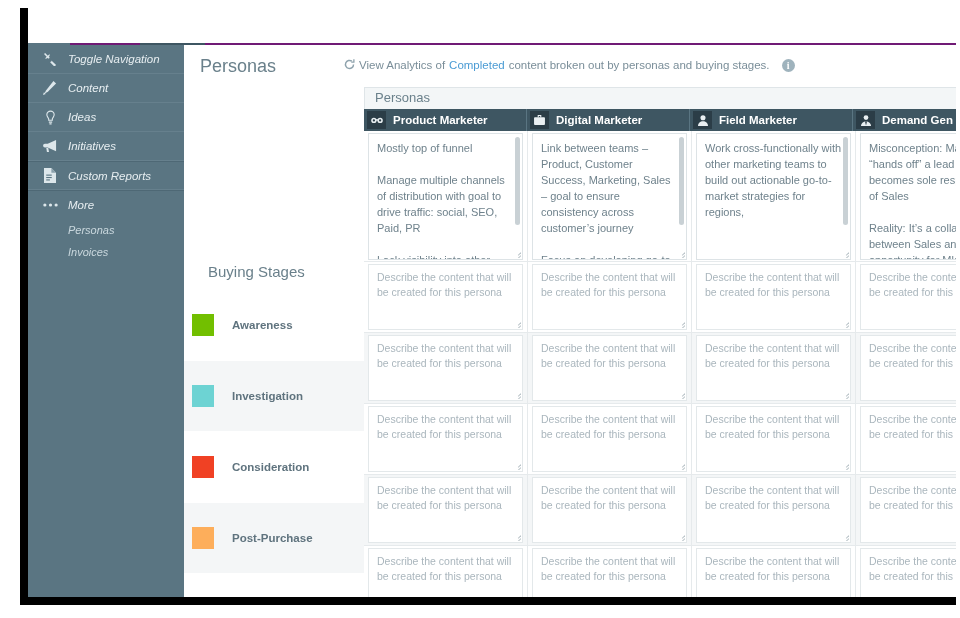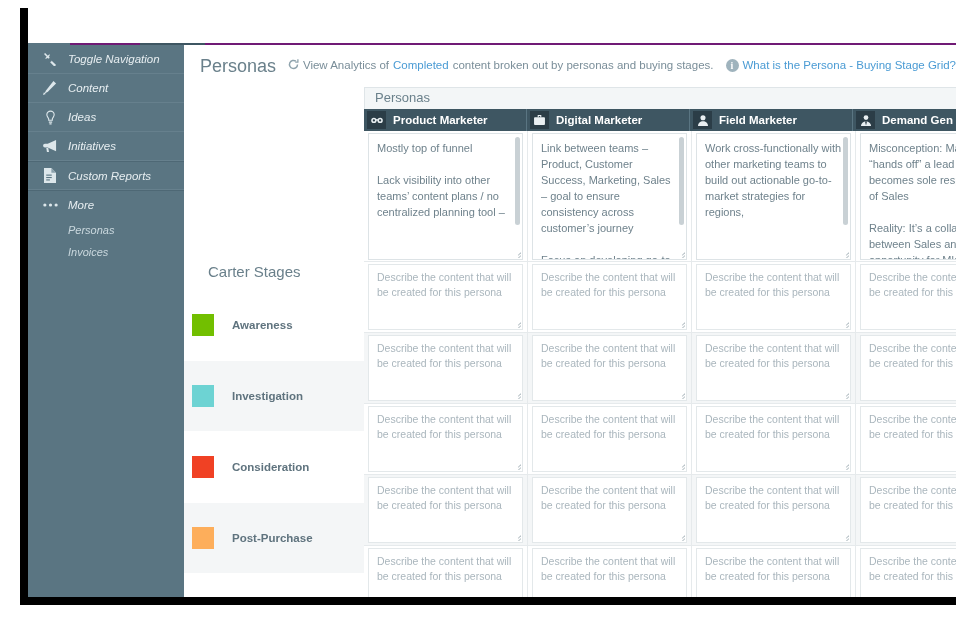--- a/index.html
+++ b/index.html
@@ -356,21 +356,20 @@
       <span class="refresh-ico">
         <svg width="11" height="11" viewBox="0 0 12 12" fill="none" stroke="currentColor" stroke-width="1.6">
               <path d="M10.4 6A4.4 4.4 0 1 1 8.6 2.4"></path>
               <path d="M10.8 0.4V3.4H7.9" stroke-width="1.4"></path>
             </svg>
       </span>
       <span>View Analytics of</span>
       <span class="accent">Completed</span>
       <span>content broken out by personas and buying stages.</span>
       <span class="info-dot">i</span>
-      <span class="help-link">What is the Persona - Buying Stage Grid?</span>
     </div>
   </div>
 
   <div id="gridwrap">
 
     <div id="table">
       <div class="tcaption">Personas</div>
 
       <div class="theadrow">
         <div class="thcell">
@@ -412,20 +411,21 @@
                 </svg>
           </span>
           <span class="th-label">Demand Gen</span>
         </div>
       </div>
 
       <div class="descrow">
         <div class="desccell">
           <div class="descbox">
             <p>Mostly top of funnel</p>
+            <p>Manage multiple channels of distribution with goal to drive traffic: social, SEO, Paid, PR</p>
             <p>Lack visibility into other teams’ content plans / no centralized planning tool –</p>
             <div class="scrollbar"></div>
             <div class="grip">
                   <i style="bottom:2px;width:8px"></i>
                   <i style="bottom:5px;width:4px"></i>
                 </div>
           </div>
         </div>
         <div class="desccell">
           <div class="descbox">
@@ -618,21 +618,21 @@
               <div class="cellbox-wrap">
                 <div class="cellbox">
                   <span>Describe the content that will be created for this persona</span>
                 </div>
               </div>
             </div>
           </div>
     </div>
 
     <div id="leftcol">
-      <div id="buying-label">Carter Stages</div>
+      <div id="buying-label">Buying Stages</div>
       <div id="stage-labels">
             <div class="stage-label" style="top: 203px;">
               <span class="stage-swatch" style="background: rgb(114, 191, 0);"></span>
               <span class="stage-name">Awareness</span>
             </div>
             <div class="stage-label" style="top: 274px; background: rgb(244, 246, 247);">
               <span class="stage-swatch" style="background: rgb(109, 211, 211);"></span>
               <span class="stage-name">Investigation</span>
             </div>
             <div class="stage-label" style="top: 345px;">

